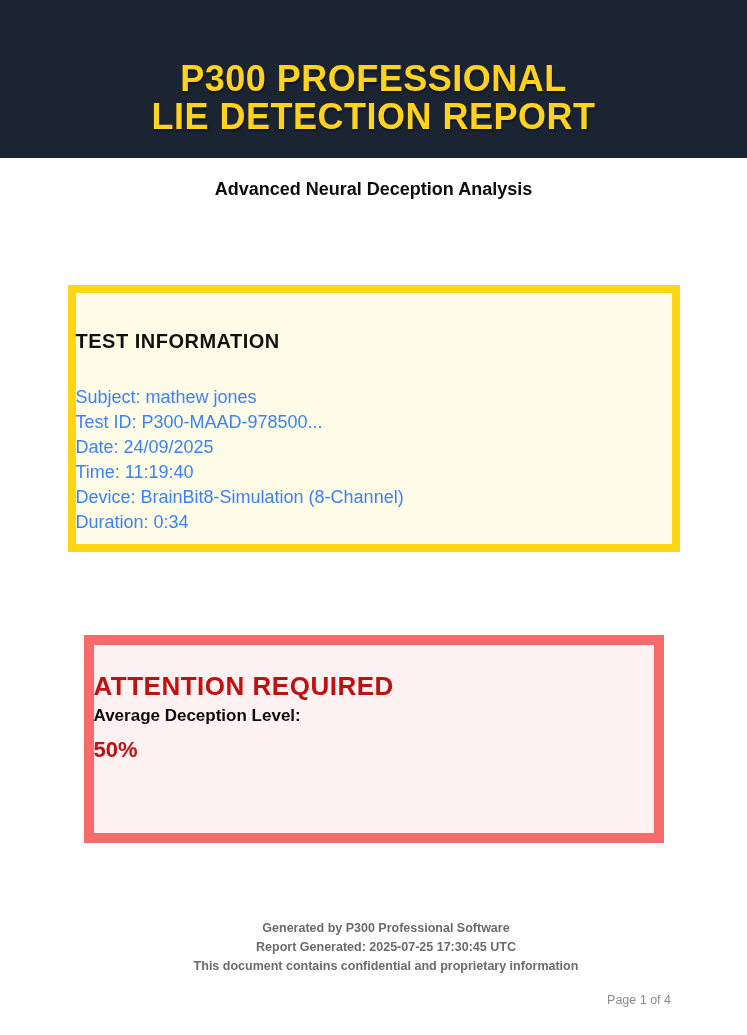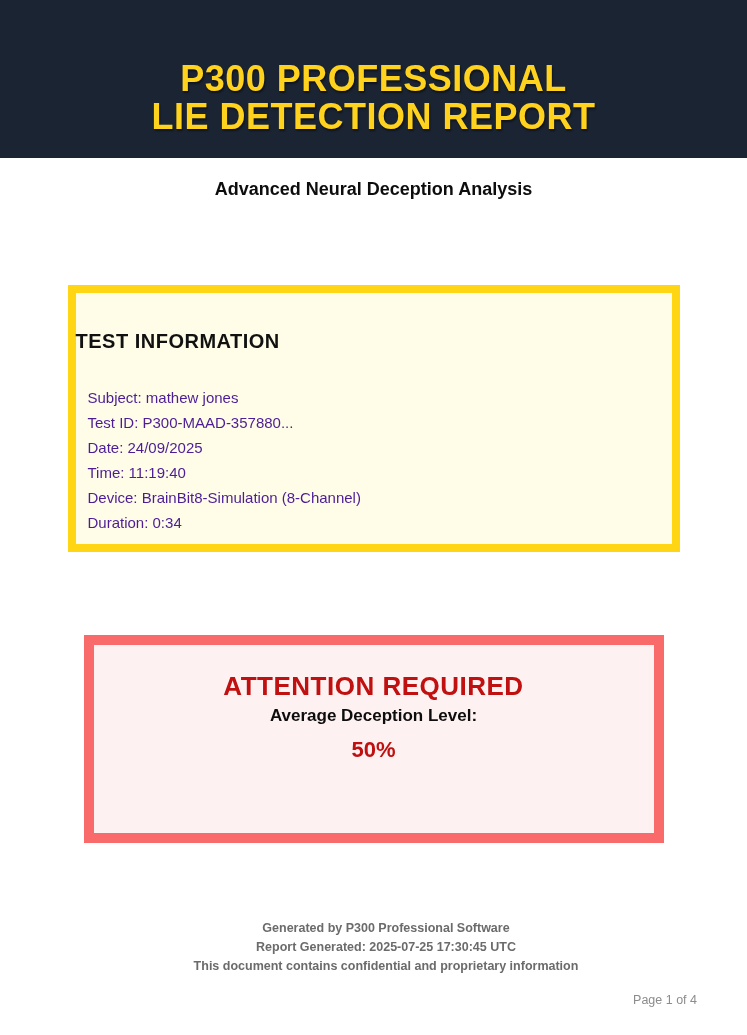--- a/index.html
+++ b/index.html
@@ -56,34 +56,33 @@
     font-size: 20px;
     font-weight: bold;
     color: #111111;
     line-height: 24px;
     letter-spacing: 0.5px;
   }
   .test-info-lines {
     margin-top: 32px;
   }
   .test-info-line {
-    font-size: 15px;
-    color: #4c1d95;
+    font-size: 18px;
+    color: #3b82f6;
     line-height: 25px;
-    margin-left: 12px;
   }
 
   
   .attention-box {
     width: 580px;
     height: 208px;
     margin: 83px auto 0 auto;
     border: 10px solid #f96b6b;
     background: #fdf1f1;
-    text-align: center;
+    text-align: left;
   }
   .attention-heading {
     margin-top: 26px;
     font-size: 26px;
     font-weight: bold;
     color: #c01010;
     line-height: 30px;
     letter-spacing: 0.5px;
   }
   .deception-level-label {
@@ -109,21 +108,21 @@
   }
   .footer-line {
     font-size: 12.5px;
     font-weight: bold;
     color: #6b6b6b;
     line-height: 19px;
   }
   .page-indicator {
     margin-top: 16px;
     text-align: right;
-    padding-right: 50px;
+    padding-right: 76px;
     font-size: 12.5px;
     color: #8c8c8c;
     line-height: 16px;
   }
 </style>
 </head>
 <body>
 
 <div class="page">
 
@@ -131,21 +130,21 @@
     <div class="report-title">P300 PROFESSIONAL</div>
     <div class="report-title">LIE DETECTION REPORT</div>
   </div>
 
   <div class="report-subtitle">Advanced Neural Deception Analysis</div>
 
   <div class="test-info-box">
     <div class="test-info-heading">TEST INFORMATION</div>
     <div class="test-info-lines">
       <div class="test-info-line">Subject: mathew jones</div>
-      <div class="test-info-line">Test ID: P300-MAAD-357880...</div>
+      <div class="test-info-line">Test ID: P300-MAAD-978500...</div>
       <div class="test-info-line">Date: 24/09/2025</div>
       <div class="test-info-line">Time: 11:19:40</div>
       <div class="test-info-line">Device: BrainBit8-Simulation (8-Channel)</div>
       <div class="test-info-line">Duration: 0:34</div>
     </div>
   </div>
 
   <div class="attention-box">
     <div class="attention-heading">ATTENTION REQUIRED</div>
     <div class="deception-level-label">Average Deception Level:</div>

